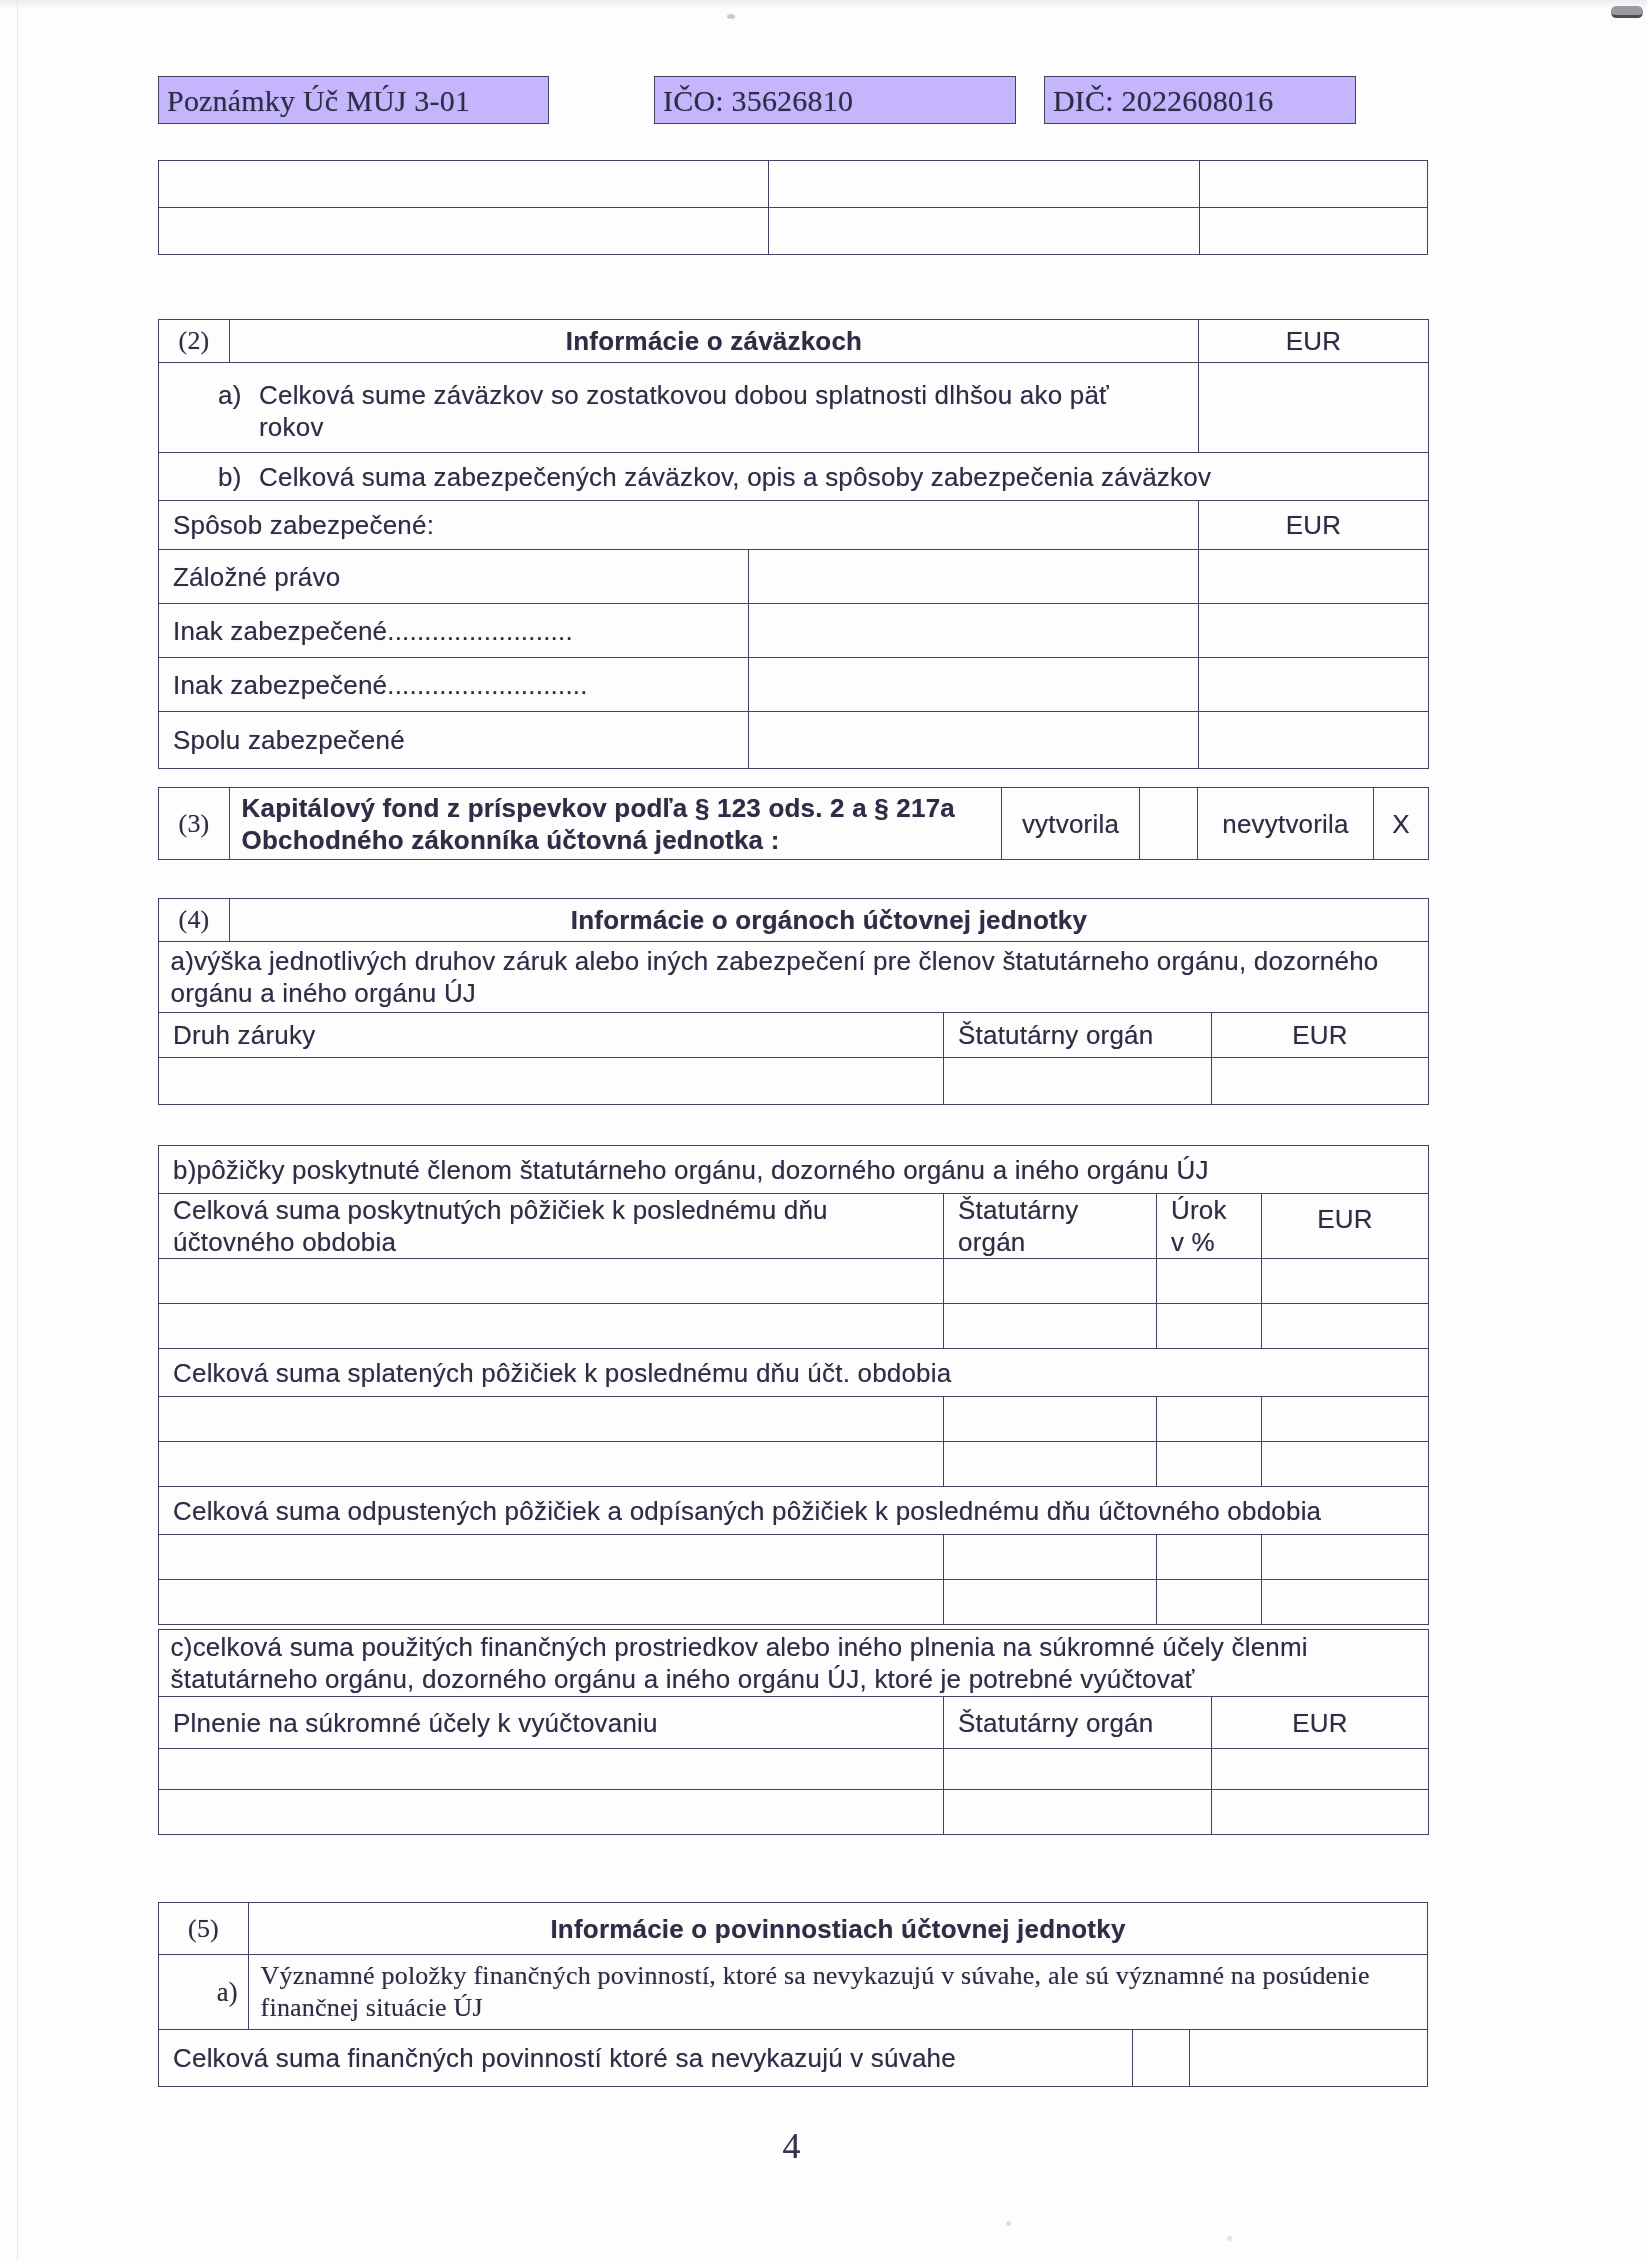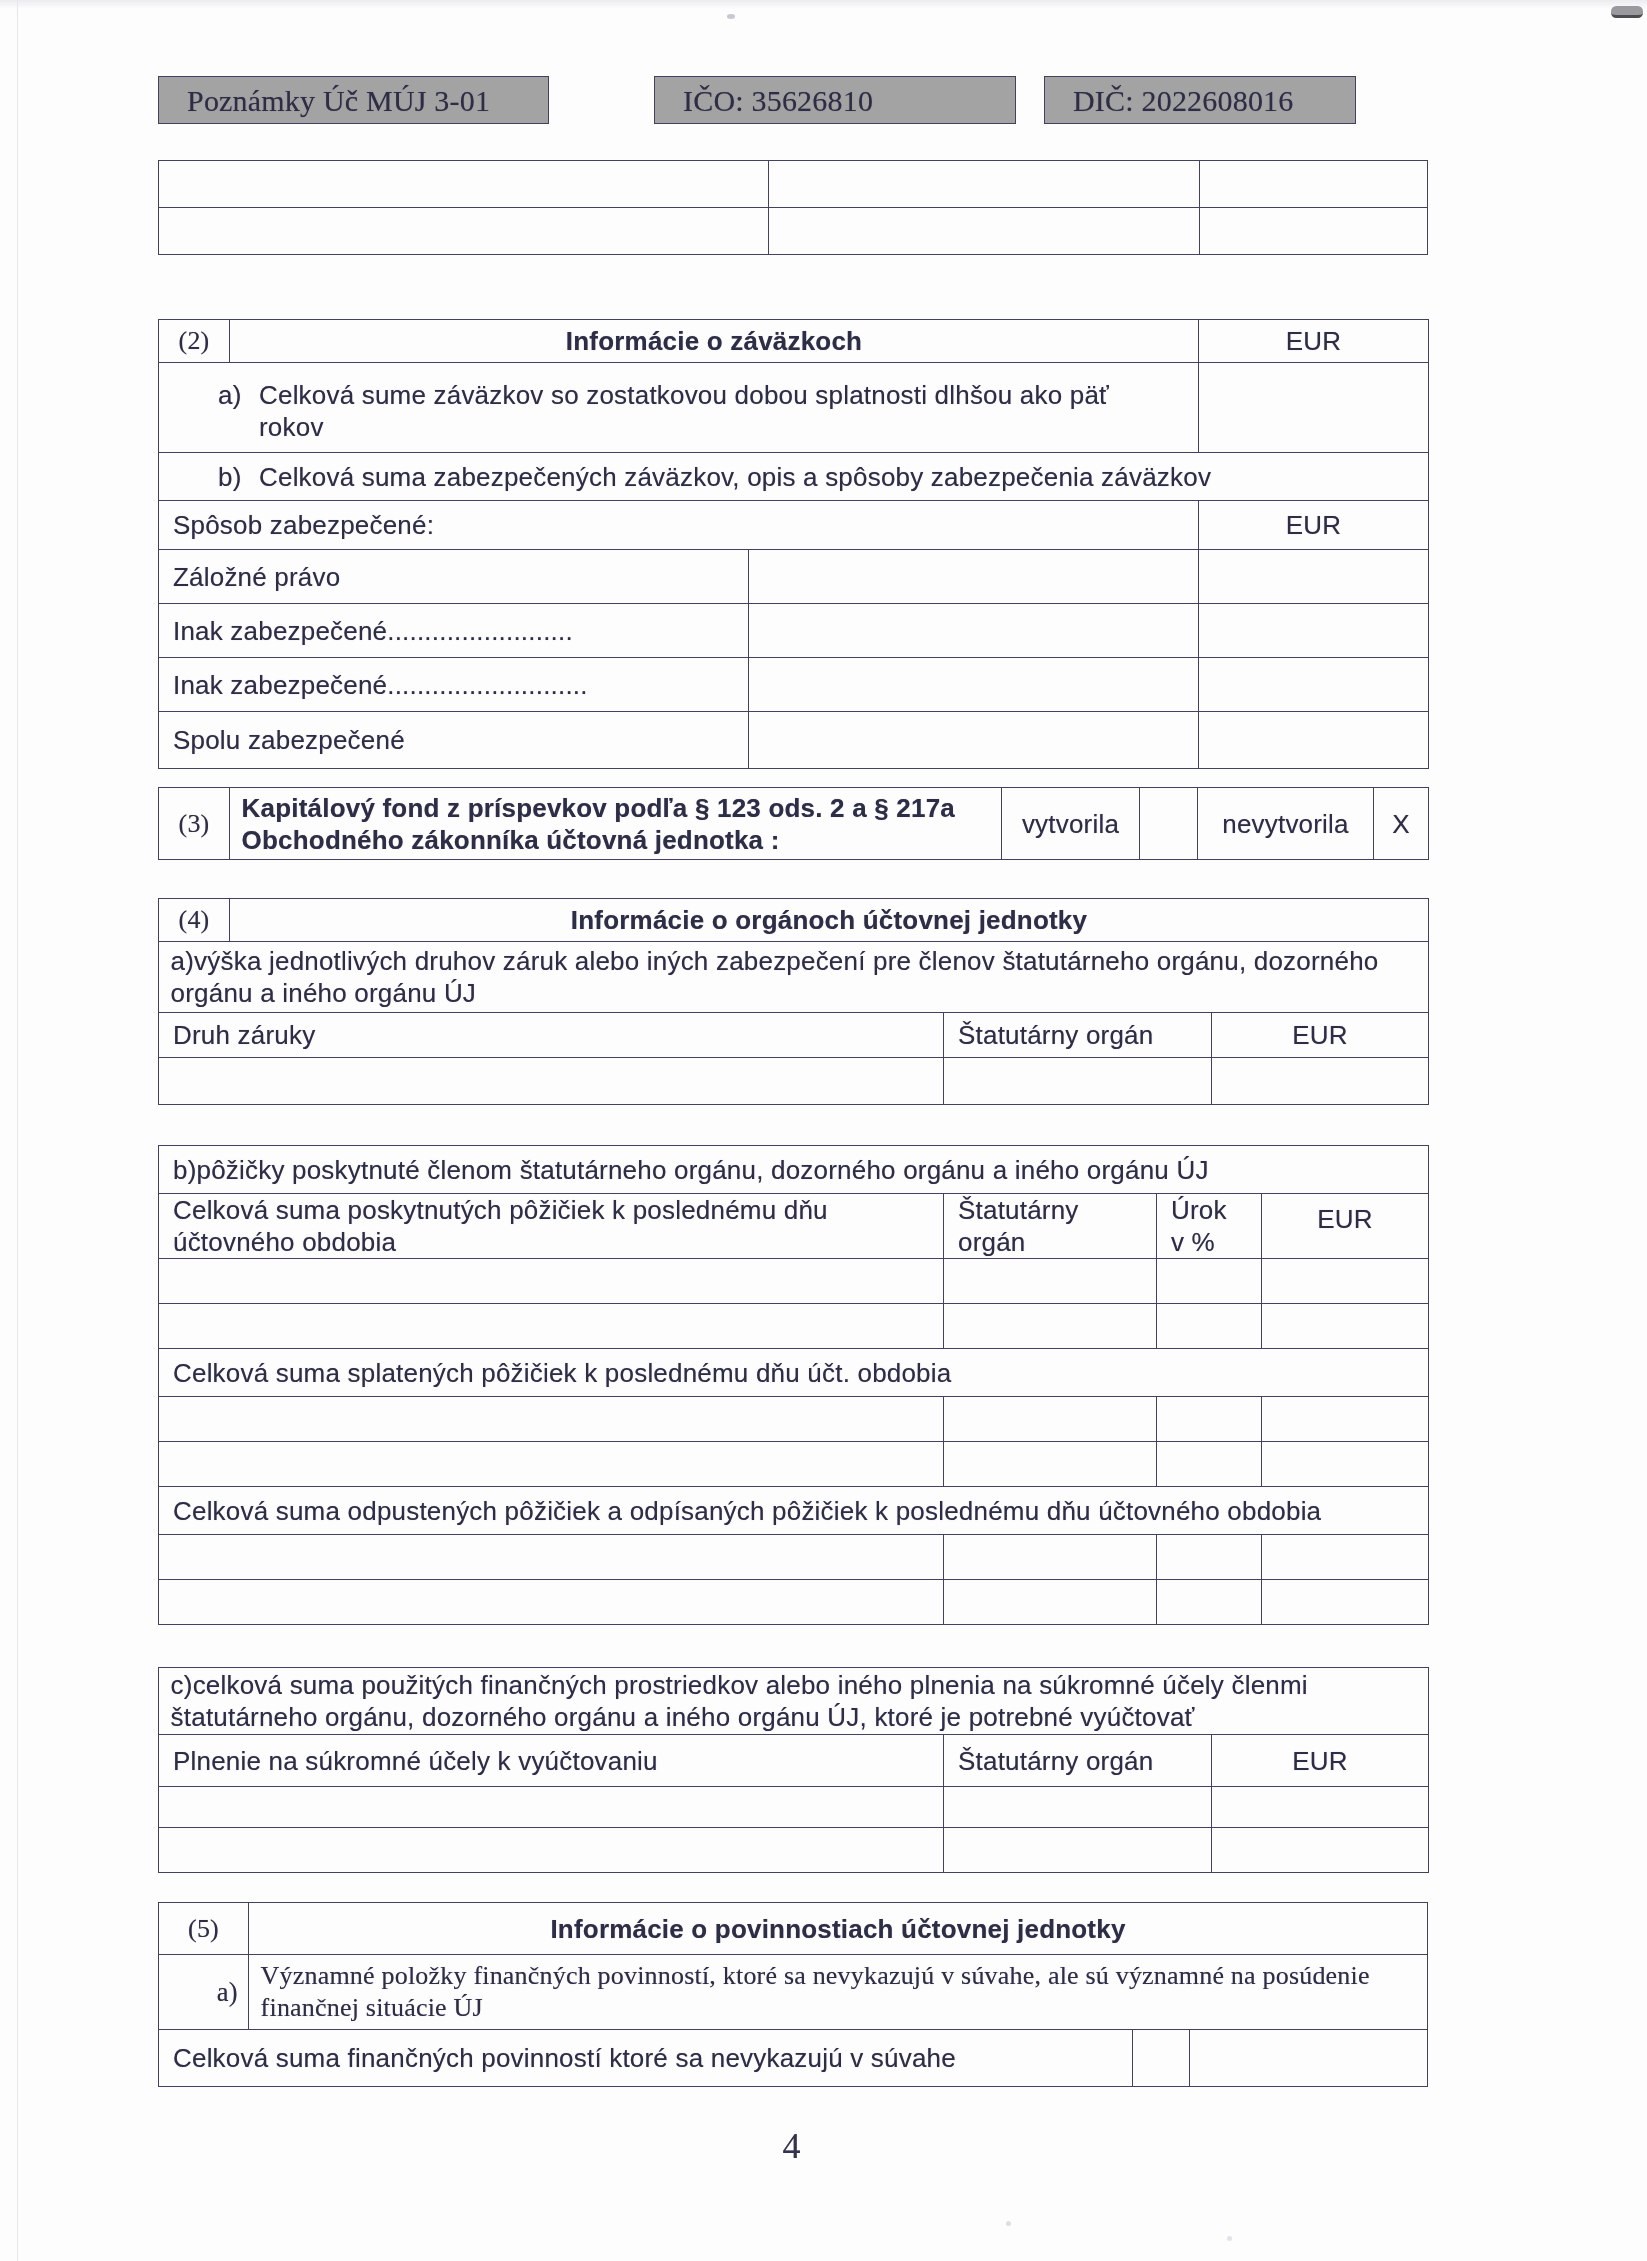--- a/index.html
+++ b/index.html
@@ -15,23 +15,23 @@
   }
   .edge-line { position:absolute; left:17px; top:0; width:1.3px; height:100%; background:#e6e6ec; }
   .corner-mark {
     position:absolute; right:3.9px; top:5.8px; width:32px; height:9px;
     background:#9a9a9e; border-bottom:3.2px solid #4c4c4e; border-radius:5.2px;
   }
   .smudge { position:absolute; background:#c9c9d1; border-radius:50%; }
   .txt { text-shadow:0 0 0.8px rgba(44,44,70,0.45); letter-spacing:0.2px; }
 
   .hbox {
-    position:absolute; height:48px; border:1.9px solid #42425e; background:#a3a3a3;
+    position:absolute; height:48px; border:1.9px solid #42425e; background:#c4b5fd;
     font-family:"Liberation Serif", serif; font-size:30px; line-height:47px;
-    padding-left:28px; box-sizing:border-box;
+    padding-left:8px; box-sizing:border-box;
   }
 
   table.tbl { position:absolute; border-collapse:collapse; table-layout:fixed; border:1.9px solid #42425e; }
   table.tbl td {
     border:1.9px solid #42425e; font-size:26px; line-height:32px;
     padding:0 14px; vertical-align:middle; overflow:hidden;
     text-shadow:0 0 0.8px rgba(44,44,70,0.45); letter-spacing:0.2px;
   }
   td.num  { font-family:"Liberation Serif", serif; font-size:28px; text-align:center; padding:0; }
   td.ttl  { font-weight:bold; text-align:center; font-size:26.5px; }
@@ -238,21 +238,21 @@
     </tr>
     <tr style="height:45px">
       <td></td>
           <td></td>
           <td></td>
           <td></td>
     </tr>
   </tbody>
     </table>
 
-  <table class="tbl" style="left:158px; top:1667px; width:1270px;">
+  <table class="tbl" style="left:158px; top:1629px; width:1270px;">
     <colgroup>
         <col style="width:785px">
         <col style="width:268px">
         <col style="width:217px">
       </colgroup>
     <tbody>
         <tr style="height:67px">
       <td class="s39" colspan="3" style="padding-left:11.6px;">c)celková suma použitých finančných prostriedkov alebo iného plnenia na súkromné účely členmi štatutárneho orgánu, dozorného orgánu a iného orgánu ÚJ, ktoré je potrebné vyúčtovať</td>
     </tr>
     <tr style="height:52px">

